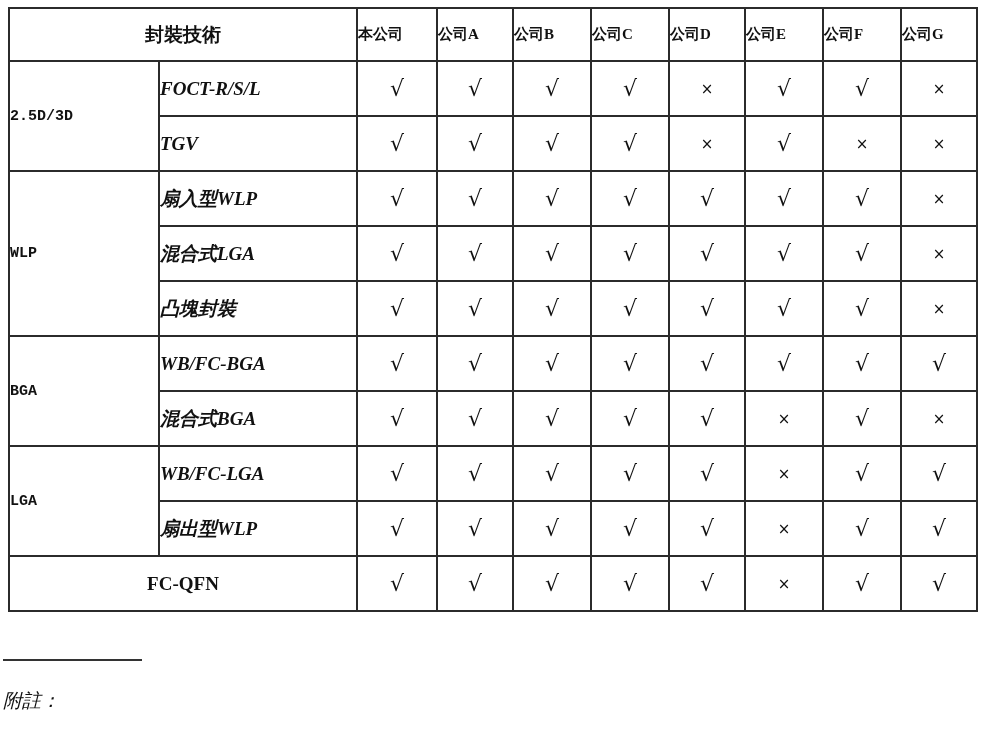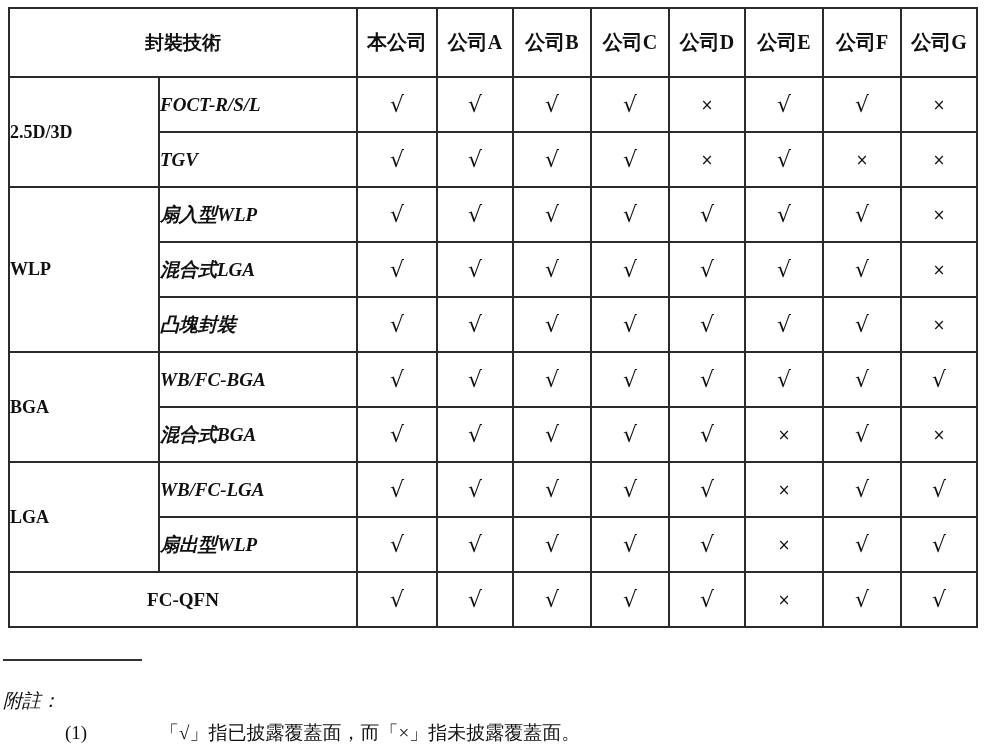--- a/index.html
+++ b/index.html
@@ -16,31 +16,32 @@
     border-collapse:collapse;
     table-layout:fixed;
     border:2px solid #2b2b2b;
   }
   table.tech-table td,table.tech-table th{
     border:2px solid #2b2b2b;
     padding:0;
     vertical-align:middle;
     overflow:hidden;
   }
-  tr.header-row{height:69px;}
+  tr.header-row{height:53px;}
   tr.data-row{height:55px;}
   th.tech-header{
     font-size:19px;font-weight:bold;text-align:center;
   }
   th.company-header{
-    font-size:20px;font-weight:bold;text-align:center;
+    font-size:15px;font-weight:bold;text-align:left;
   }
   td.group-cell{
-    font-size:18px;font-weight:bold;text-align:left;
+    font-size:15px;font-weight:bold;text-align:left;
     padding-left:12px;
+    font-family:Liberation Mono, monospace;
   }
   td.tech-cell{
     font-size:19px;font-weight:bold;text-align:left;
     padding-left:14px;
     font-style:italic;
   }
   td.fullrow-cell{
     font-size:19px;font-weight:bold;text-align:center;margin-top:43px;
   }
   td.mark-cell{
@@ -211,17 +212,14 @@
           <td class="mark-cell">√</td>
           <td class="mark-cell">√</td>
         </tr>
       </tbody>
   </table>
 
   <div class="note-rule"></div>
 
   <div class="note-label">附註：</div>
 
-  <div class="note-item">
-    <span class="note-num">(1)</span><span>「√」指已披露覆蓋面，而「×」指未披露覆蓋面。</span>
-  </div>
 
 </div>
 
 </body></html>

